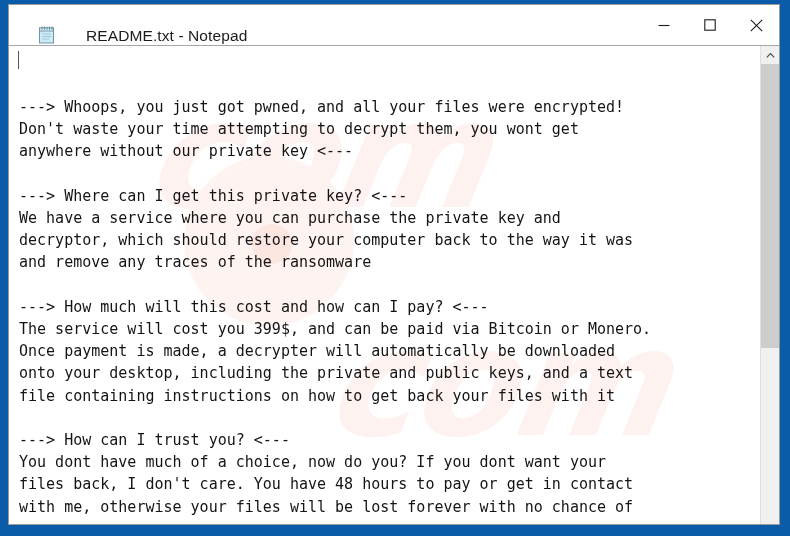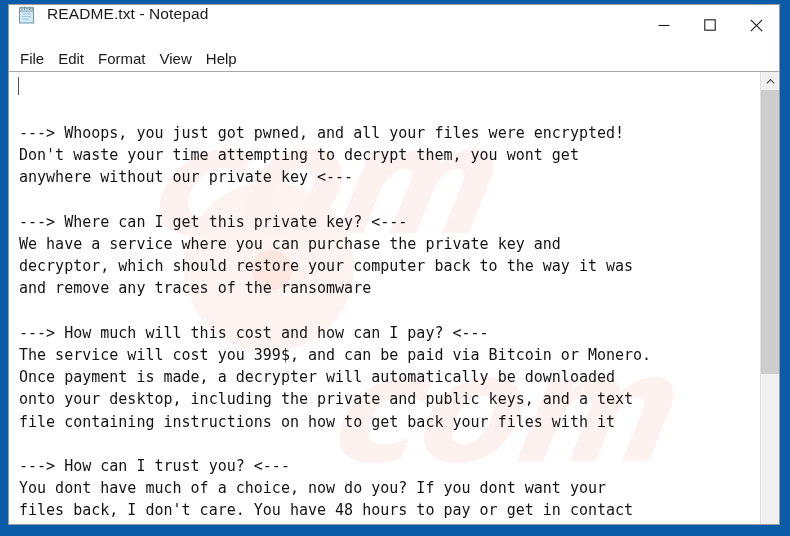--- a/index.html
+++ b/index.html
@@ -40,24 +40,25 @@
   #titlebar {
     height: 40px;
     flex: 0 0 40px;
     background: #ffffff;
     display: flex;
     align-items: stretch;
     position: relative;
   }
   #title-left {
     display: flex;
-    align-items: flex-start;
-    padding-left: 8px;
+    align-items: flex-end;
+    padding-left: 28px;
     flex: 1 1 auto;
     min-width: 0;
+    gap: 19px;
   }
   #app-icon {
     width: 20px;
     height: 20px;
     flex: 0 0 20px;
     margin-right: 10px;
     position: relative;
   }
   #title-text {
     font-size: 15.5px;
@@ -237,27 +238,20 @@
       </svg>
     </div>
     <div class="caption-btn">
       <svg width="13" height="13" viewBox="0 0 13 13" aria-hidden="true">
         <line x1="0.8" y1="0.8" x2="12.2" y2="12.2" stroke="#1b1b1b" stroke-width="1.1"></line>
         <line x1="12.2" y1="0.8" x2="0.8" y2="12.2" stroke="#1b1b1b" stroke-width="1.1"></line>
       </svg>
     </div>
   </div>
 
-  <div id="menubar">
-    <span class="menu-item">File</span>
-    <span class="menu-item">Edit</span>
-    <span class="menu-item">Format</span>
-    <span class="menu-item">View</span>
-    <span class="menu-item">Help</span>
-  </div>
 
   <div id="editor-outer">
 
     <div id="textarea">
       <div id="watermark">
         <div id="wm-dot"></div>
         <div id="wm-dot2"></div>
         <div class="wm-text" id="wm1">com</div>
         <div class="wm-text" id="wm2">com</div>
       </div>

